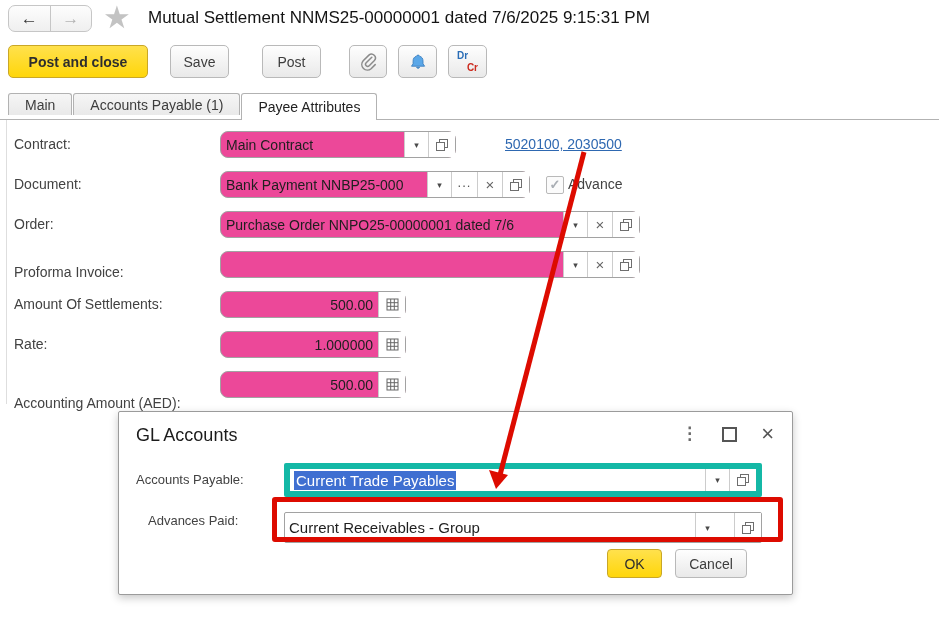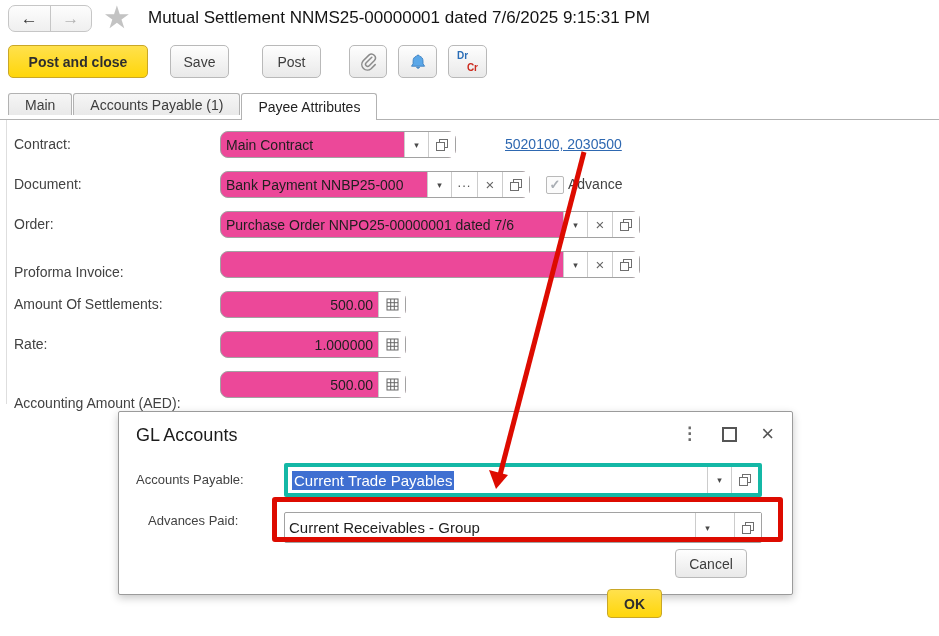--- a/index.html
+++ b/index.html
@@ -64,26 +64,26 @@
   .dlg-title{position:absolute;left:17px;top:13px;font-size:18px;color:#1c1c1c;}
   .dlg-controls{position:absolute;right:18px;top:12px;display:flex;align-items:center;gap:24px;}
   .dlg-kebab{font-size:17px;color:#6a6a6a;font-weight:bold;cursor:pointer;line-height:20px;}
   .dlg-max{width:11px;height:11px;border:2px solid #555;cursor:pointer;}
   .dlg-close{font-size:22px;color:#555;cursor:pointer;line-height:20px;}
   .dlg-label{position:absolute;left:17px;font-size:13px;color:#424242;white-space:nowrap;}
   .dgroup{position:absolute;left:165px;width:478px;display:flex;box-sizing:border-box;background:#fff;}
   .dgroup .dval{flex:1;min-width:0;display:flex;align-items:center;padding:0 4px;font-size:15px;color:#1f1f1f;
                 white-space:nowrap;overflow:hidden;}
   .sel{background:#3f6fd1;color:#fff;padding:1px 2px;}
-  .ap-group{top:51px;height:34px;border:4px solid #14b8a6;border-radius:2px;}
+  .ap-group{top:51px;height:34px;border:6px solid #14b8a6;border-radius:2px;}
   .adv-group{top:100px;height:31px;border:1px solid #a2a2a2;border-radius:2px;gap:15px;}
   .dlg-btn{position:absolute;top:137px;height:29px;box-sizing:border-box;border-radius:4px;
            display:flex;align-items:center;justify-content:center;font-size:14px;cursor:pointer;}
   .dlg-ok{left:488px;width:55px;background:linear-gradient(#ffe14d,#ffd60a);border:1px solid #c9a727;
-          font-weight:bold;color:#2e2e2e;margin-top:40px;}
+          font-weight:normal;color:#2e2e2e;}
   .dlg-cancel{left:556px;width:72px;background:linear-gradient(#fefefe,#e9e9e9);border:1px solid #b9b9b9;color:#3d3d3d;}
 
   
   .red-box{position:absolute;left:272px;top:497px;width:511px;height:45px;box-sizing:border-box;
            border:5px solid #dd0b00;border-radius:3px;z-index:50;pointer-events:none;}
   .arrow-svg{position:absolute;left:0;top:0;z-index:60;pointer-events:none;}
   svg.mini{display:block;}
 </style>
 </head>
 <body>

